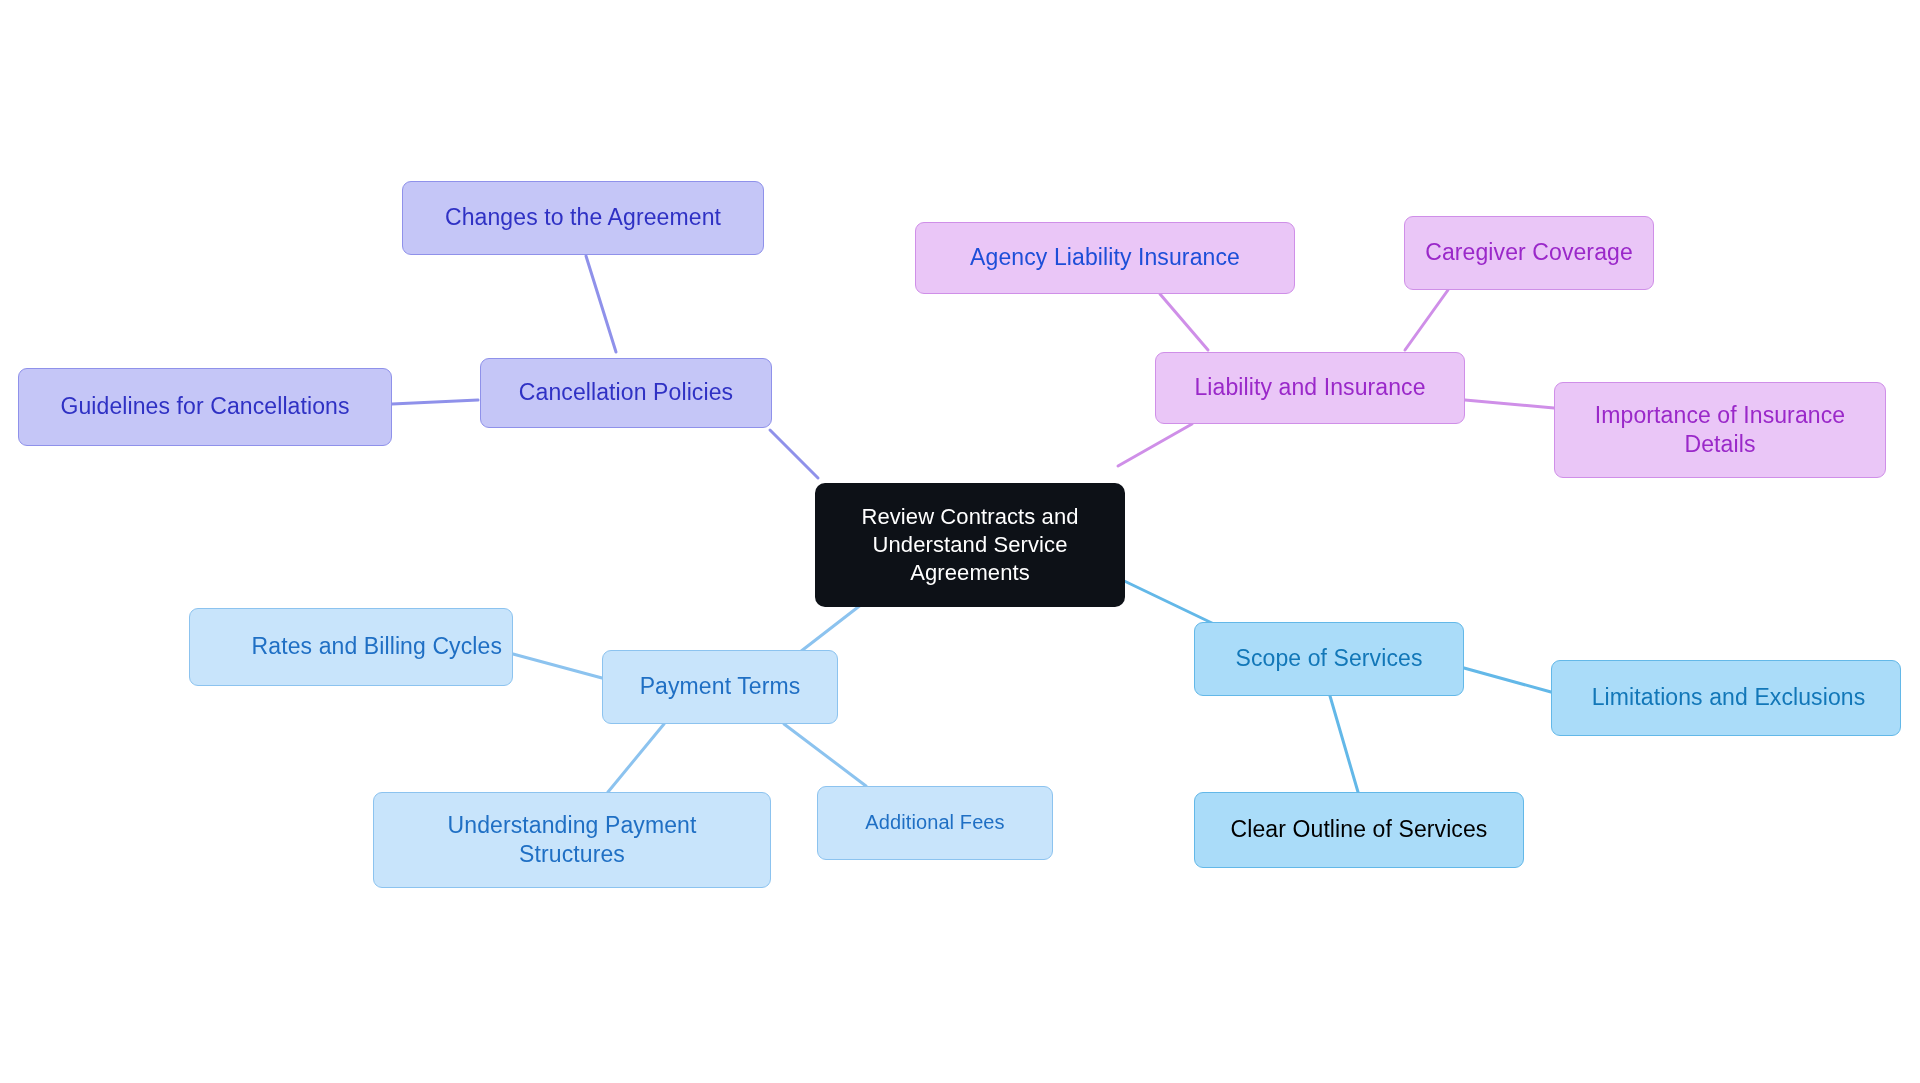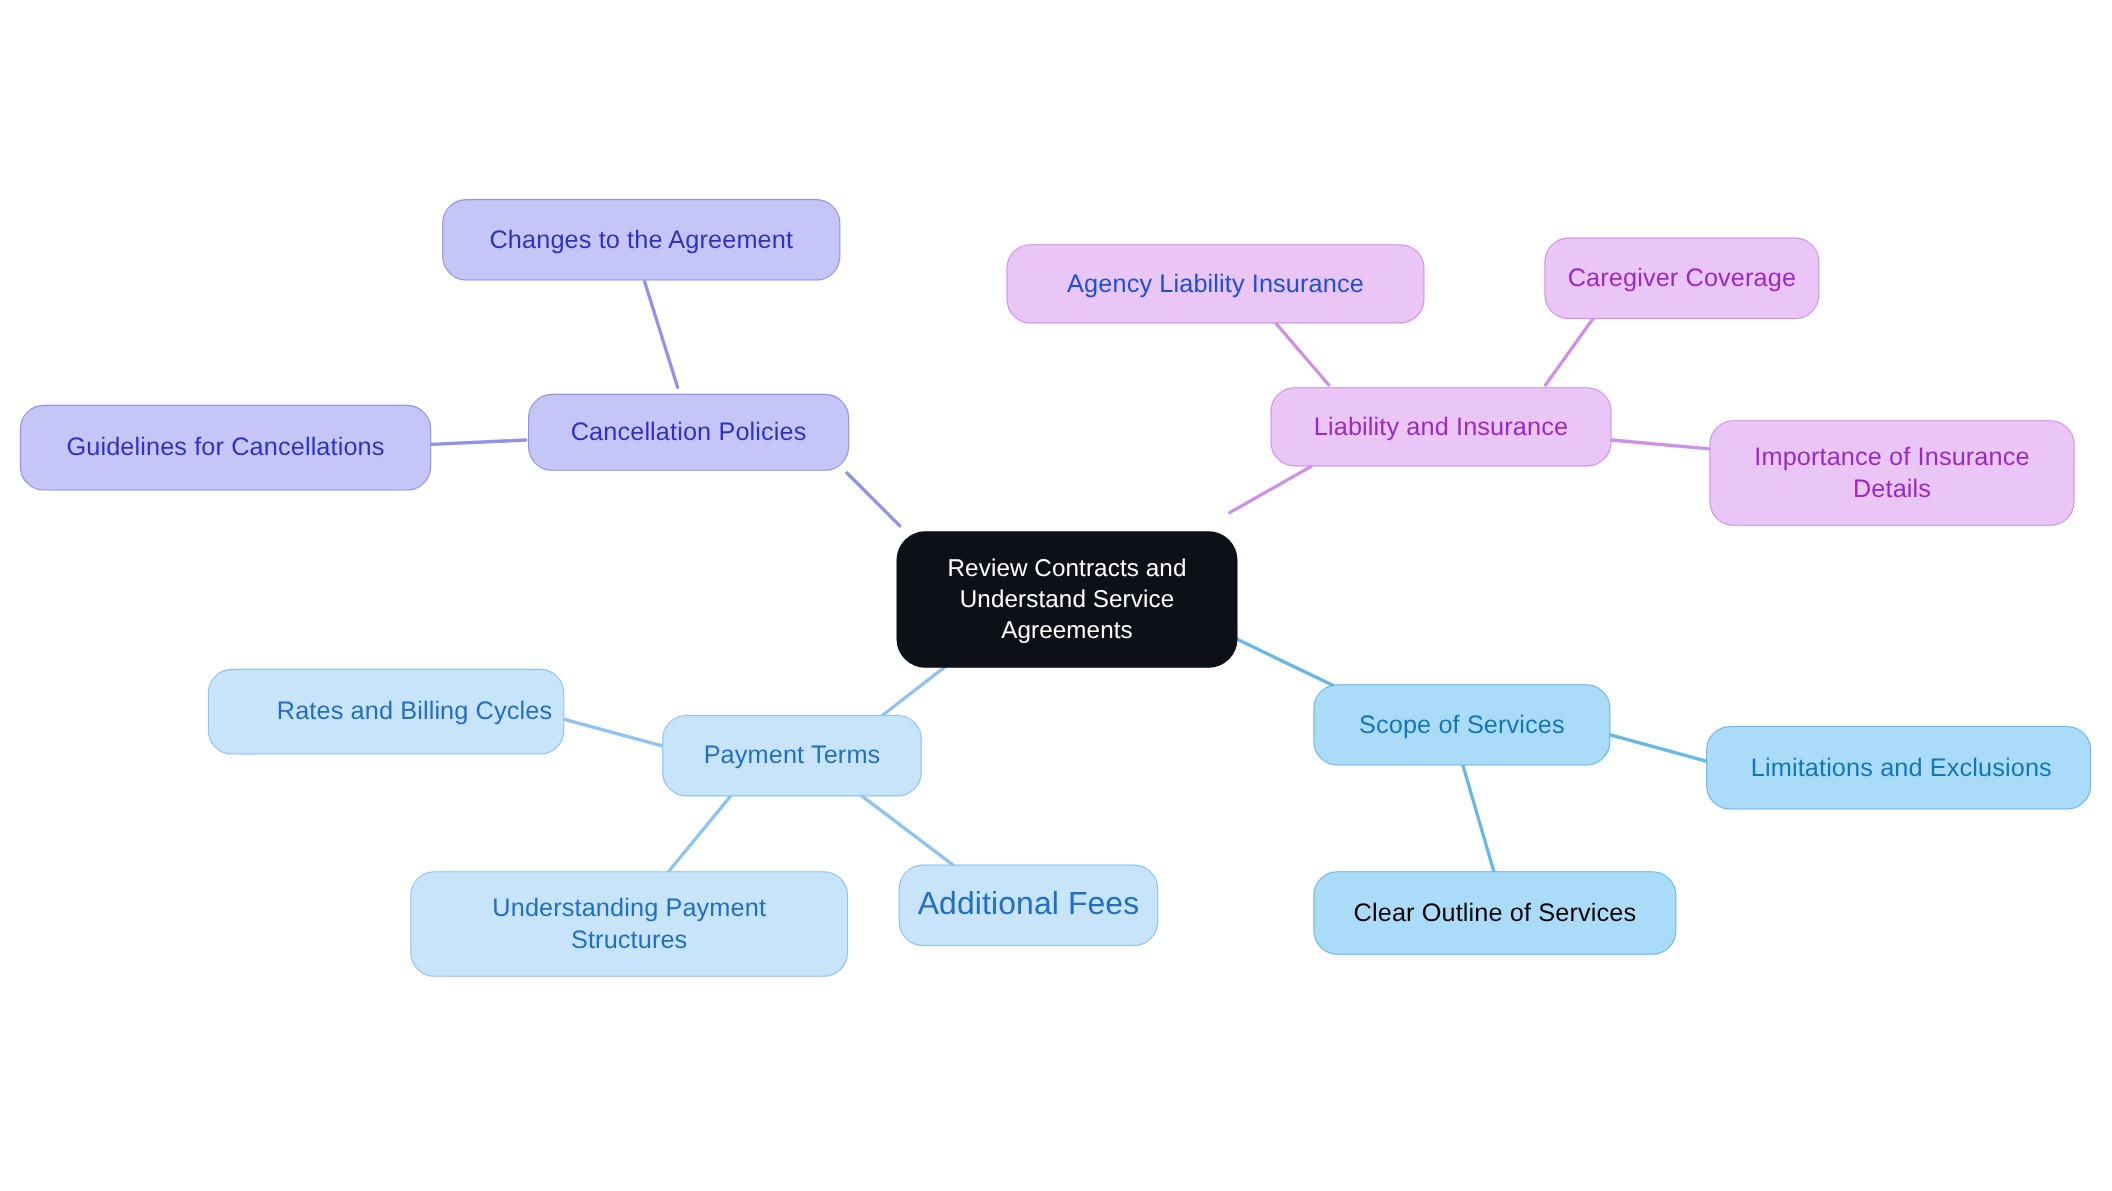--- a/index.html
+++ b/index.html
@@ -25,30 +25,30 @@
     width: 1920px;
     height: 1083px;
   }
   .node {
     position: absolute;
     box-sizing: border-box;
     display: flex;
     align-items: center;
     justify-content: center;
     text-align: center;
-    border-radius: 22px;
+    border-radius: 9px;
     border-style: solid;
     border-width: 1.4px;
     line-height: 1.28;
     letter-spacing: 0.1px;
     padding: 4px 10px;
     z-index: 5;
   }
   .node.root {
-    border-radius: 26px;
+    border-radius: 10px;
     border-width: 0;
     z-index: 6;
   }
   .node-label {
     display: block;
     width: 100%;
     white-space: pre-line;
   }
 </style>
 </head>
@@ -110,16 +110,16 @@
     <div class="node" style="left: 602px; top: 650px; width: 236px; height: 74px; background: rgb(200, 228, 251); color: rgb(31, 111, 196); border-color: rgb(140, 195, 239); font-size: 23px;">
       <span class="node-label">Payment Terms</span>
     </div>
     <div class="node" style="left: 189px; top: 608px; width: 324px; height: 78px; background: rgb(200, 228, 251); color: rgb(31, 111, 196); border-color: rgb(140, 195, 239); font-size: 23px; text-align: right;">
       <span class="node-label">Rates and Billing Cycles</span>
     </div>
     <div class="node" style="left: 373px; top: 792px; width: 398px; height: 96px; background: rgb(200, 228, 251); color: rgb(31, 111, 196); border-color: rgb(140, 195, 239); font-size: 23px;">
       <span class="node-label">Understanding Payment
 Structures</span>
     </div>
-    <div class="node" style="left: 817px; top: 786px; width: 236px; height: 74px; background: rgb(200, 228, 251); color: rgb(31, 111, 196); border-color: rgb(140, 195, 239); font-size: 29px;">
+    <div class="node" style="left: 817px; top: 786px; width: 236px; height: 74px; background: rgb(200, 228, 251); color: rgb(31, 111, 196); border-color: rgb(140, 195, 239); font-size: 20px;">
       <span class="node-label">Additional Fees</span>
     </div>
   </div>
 
 </body></html>

